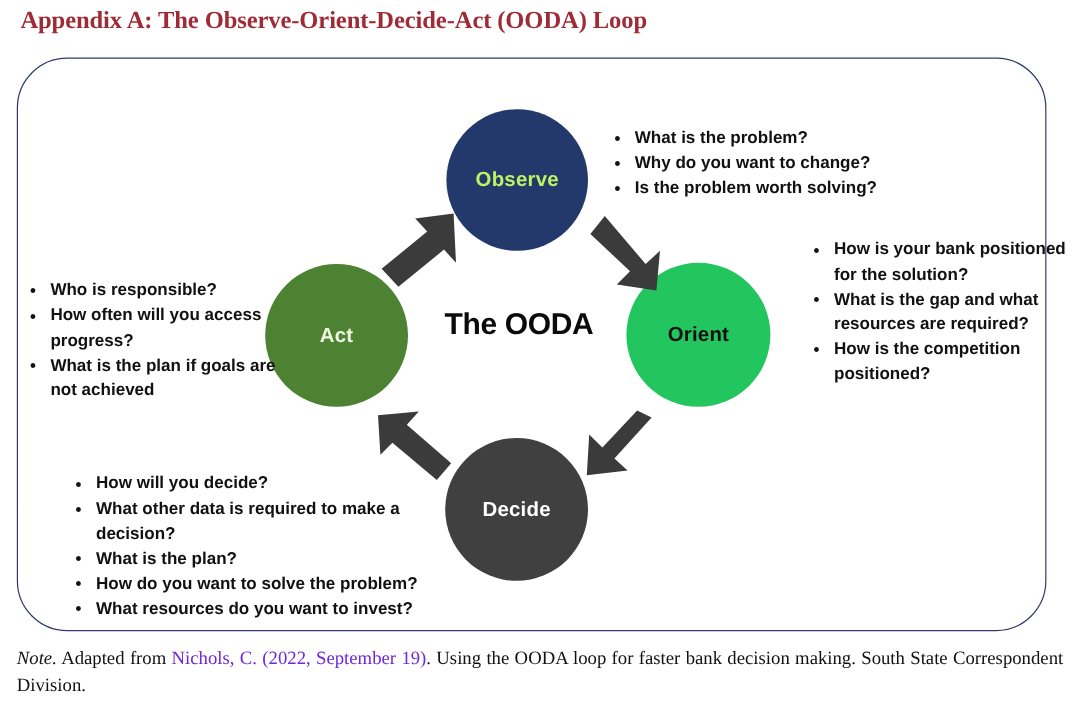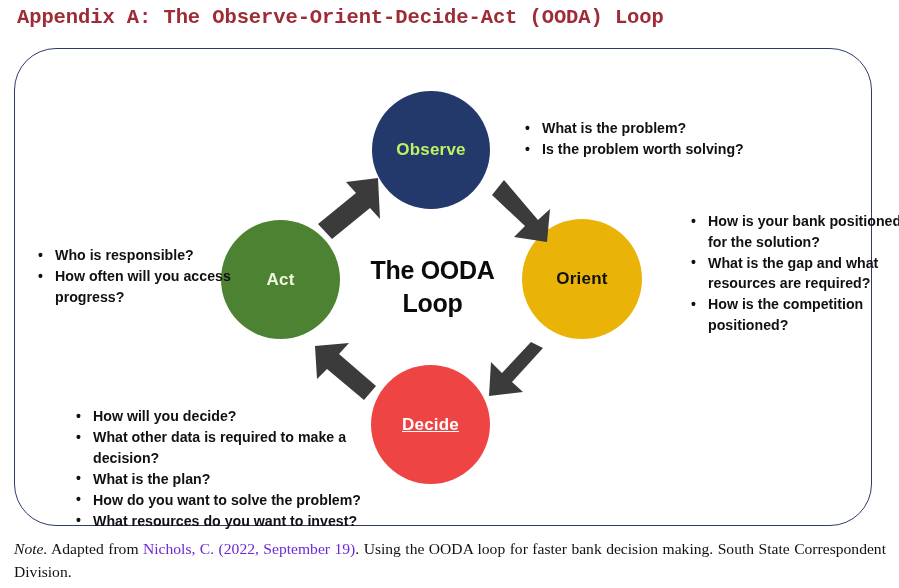--- a/index.html
+++ b/index.html
@@ -13,21 +13,21 @@
     font-family: "Liberation Sans", sans-serif;
     overflow: hidden;
     position: relative;
   }
 
   
   #appendix-title {
     position: absolute;
     left: 17px;
     top: 6px;
-    font-family: Liberation Mono, monospace;
+    font-family: Liberation Serif, serif;
     font-weight: bold;
     font-size: 20.5px;
     letter-spacing: -0.1px;
     color: #9e2b35;
     white-space: nowrap;
   }
 
   
   #figure-frame {
     position: absolute;
@@ -54,29 +54,28 @@
   }
   #node-observe {
     left: 372px; top: 91px;
     width: 118px; height: 118px;
     background: #23386b;
     color: #bef264;
   }
   #node-orient {
     left: 522px; top: 219px;
     width: 120px; height: 120px;
-    background: #eab308;
+    background: #22c55e;
     color: #111111;
   }
   #node-decide {
     left: 371px; top: 365px;
     width: 119px; height: 119px;
-    background: #ef4444;
+    background: #404040;
     color: #ffffff;
-    text-decoration: underline;
   }
   #node-act {
     left: 221px; top: 220px;
     width: 119px; height: 119px;
     background: #4e8233;
     color: #eef7e2;
   }
 
   
   #center-label {
@@ -96,21 +95,21 @@
   .arrow-svg {
     position: absolute;
     overflow: visible;
   }
   .arrow-shape { fill: #3b3b3b; }
 
   
   .bullet-list {
     position: absolute;
     list-style: none;
-    margin: 17px;
+    margin: 4px;
     padding: 0;
     color: #111111;
     font-size: 14.2px;
     line-height: 20.6px;
     font-weight: bold;
   }
   .bullet-list li {
     position: relative;
     padding-left: 20px;
     margin: 0 0 0.5px 0;
@@ -160,53 +159,54 @@
 </div>
 <div class="node-circle" id="node-decide">
   <span>Decide</span>
 </div>
 <div class="node-circle" id="node-act">
   <span>Act</span>
 </div>
 
 <div id="center-label">
   <div>The OODA</div>
-  <div>Loop</div>
 </div>
 
 <svg class="arrow-svg" style="left:316px; top:176px; width:72px; height:66px;" viewBox="0 0 72 66">
   <polygon class="arrow-shape" points="62,2 30,6 40,17 2,48 16,63 54,32 64,43"></polygon>
 </svg>
 
 <svg class="arrow-svg" style="left:492px; top:178px; width:72px; height:68px;" viewBox="0 0 72 68">
   <polygon class="arrow-shape" points="12,2 0,17 33,48 22,59 55,64 58,31 46,42"></polygon>
 </svg>
 
 <svg class="arrow-svg" style="left:488px; top:342px; width:70px; height:68px;" viewBox="0 0 70 68">
   <polygon class="arrow-shape" points="55,6 43,0 14,31 3,20 1,54 35,50 24,40"></polygon>
 </svg>
 
 <svg class="arrow-svg" style="left:312px; top:342px; width:72px; height:66px;" viewBox="0 0 72 66">
   <polygon class="arrow-shape" points="3,4 37,1 27,12 64,44 52,58 15,27 5,37"></polygon>
 </svg>
 
 <ul class="bullet-list" id="list-observe">
   <li>What is the problem?</li>
+  <li>Why do you want to change?</li>
   <li>Is the problem worth solving?</li>
 </ul>
 
 <ul class="bullet-list" id="list-orient">
   <li>How is your bank positioned for the solution?</li>
   <li>What is the gap and what resources are required?</li>
   <li>How is the competition positioned?</li>
 </ul>
 
 <ul class="bullet-list" id="list-act">
   <li>Who is responsible?</li>
   <li>How often will you access progress?</li>
+  <li>What is the plan if goals are not achieved</li>
 </ul>
 
 <ul class="bullet-list" id="list-decide">
   <li>How will you decide?</li>
   <li>What other data is required to make a decision?</li>
   <li>What is the plan?</li>
   <li>How do you want to solve the problem?</li>
   <li>What resources do you want to invest?</li>
 </ul>
 

